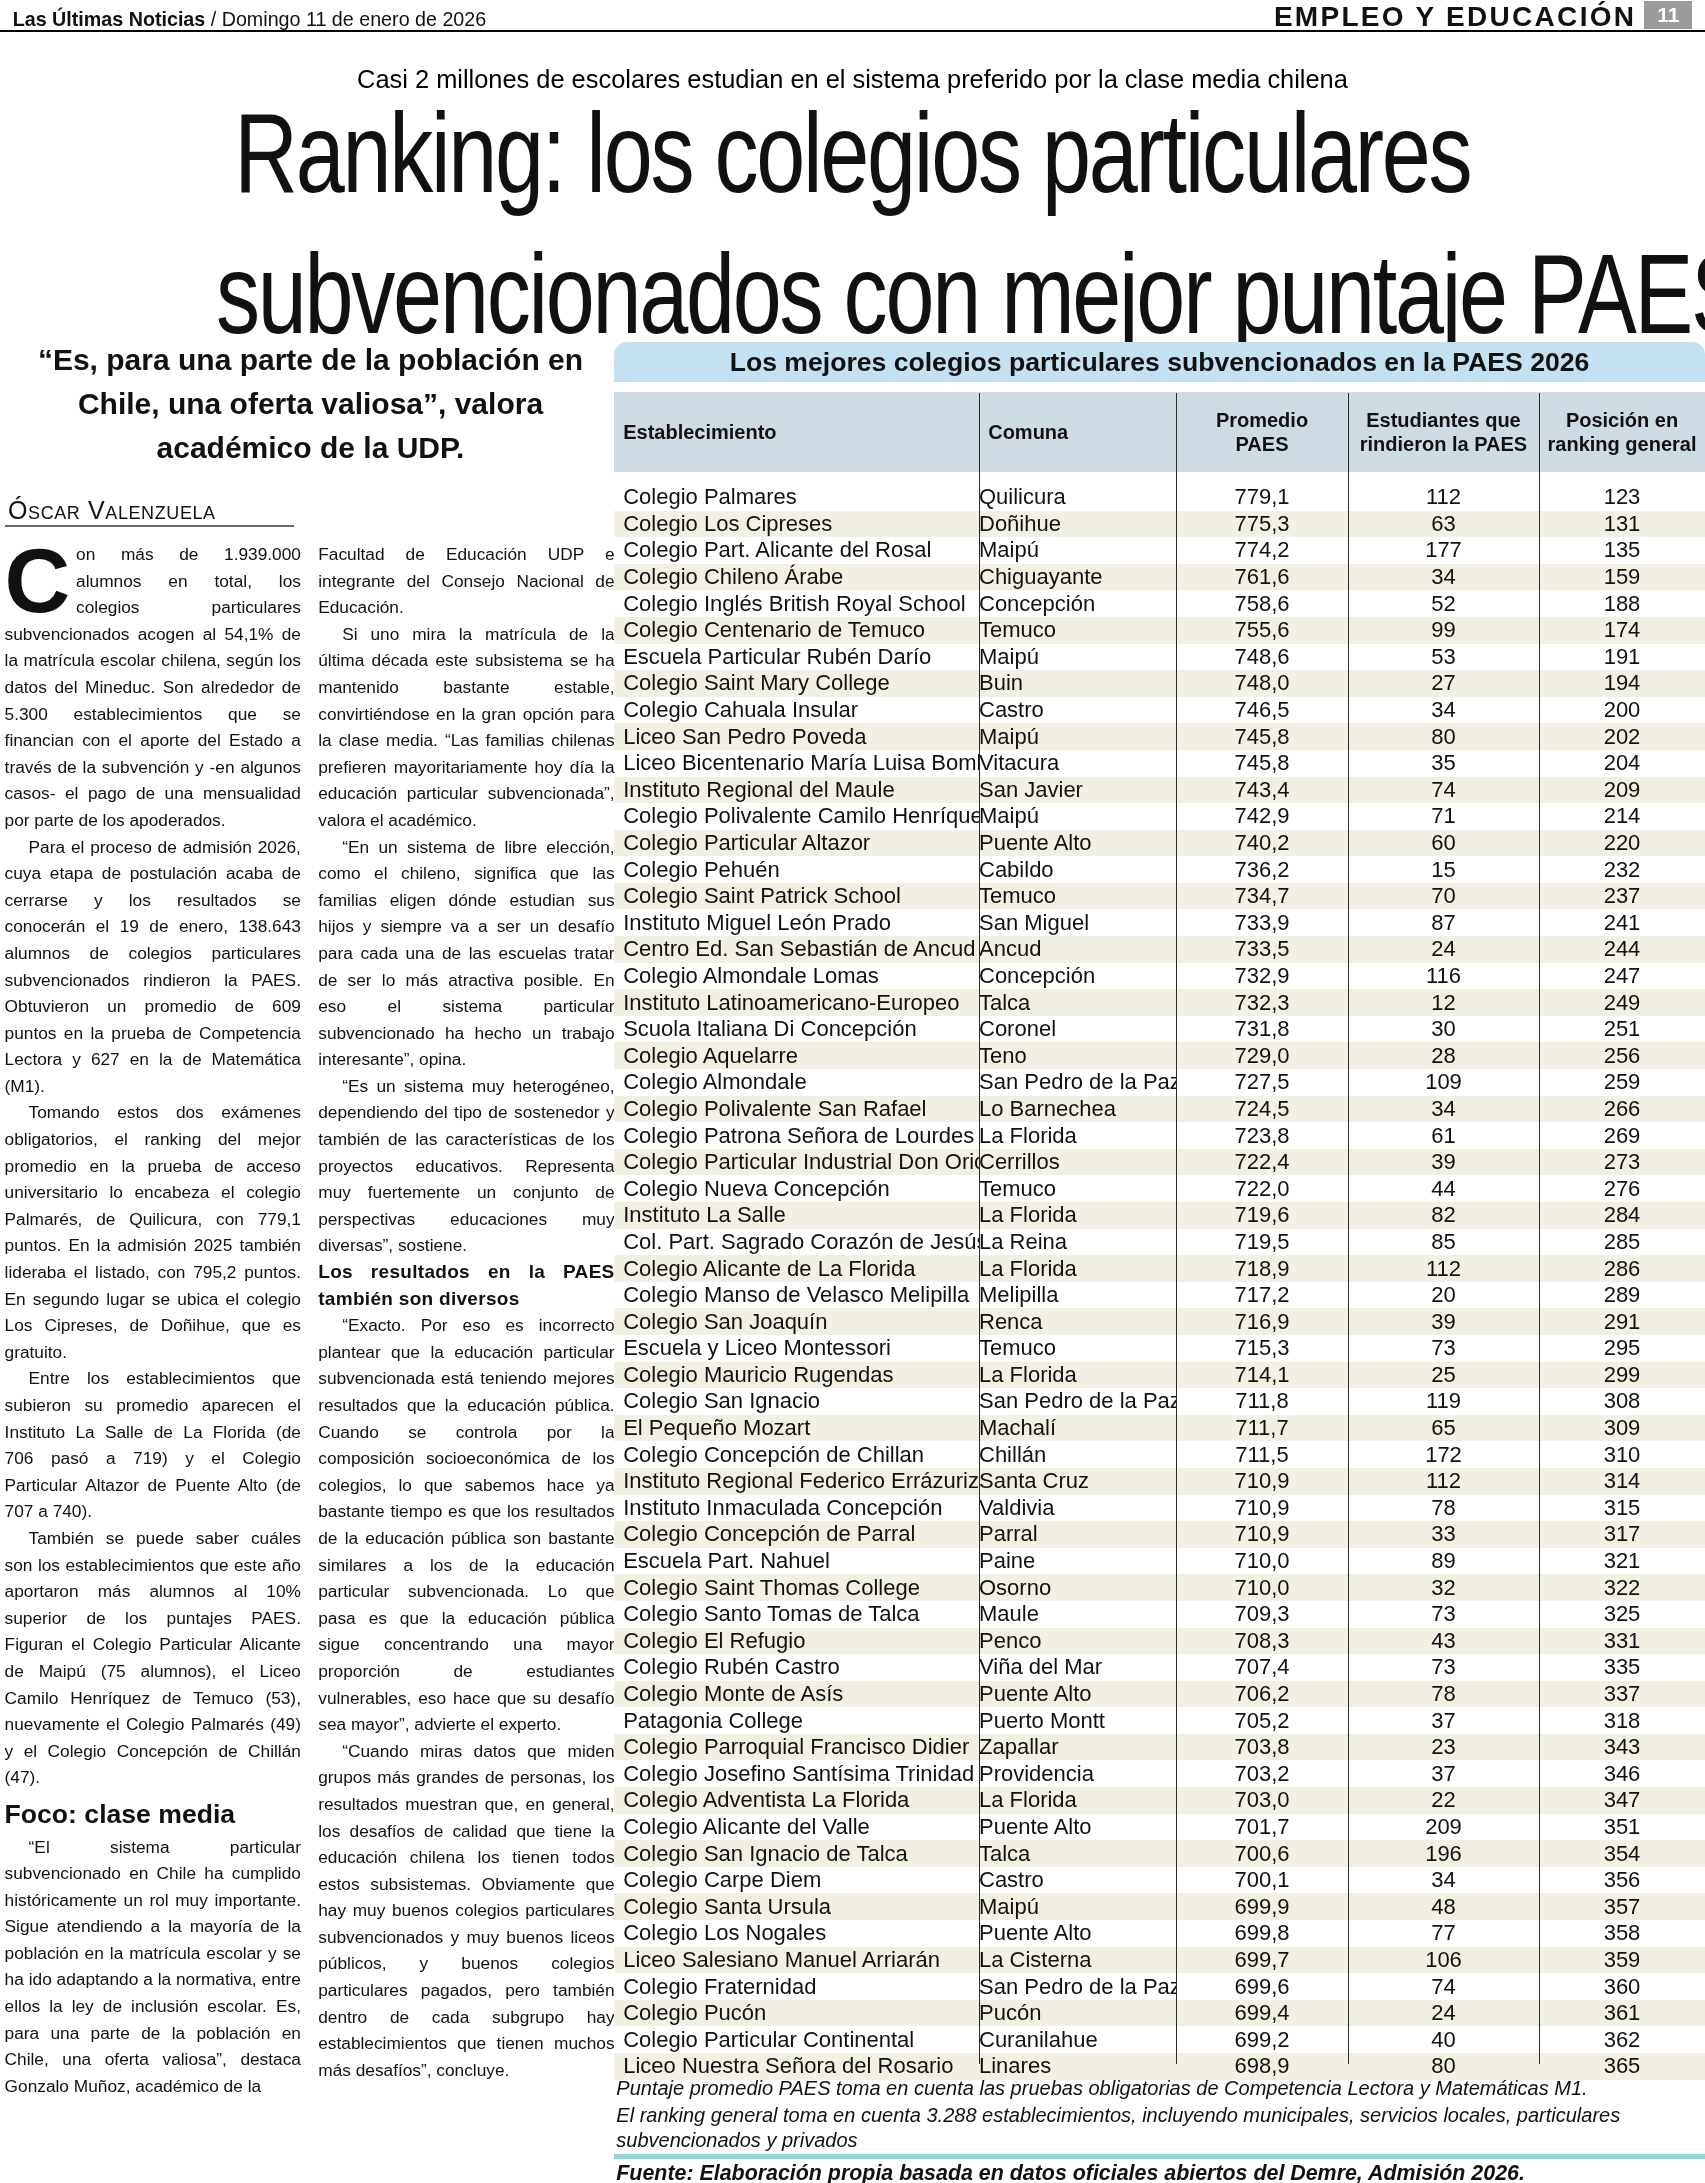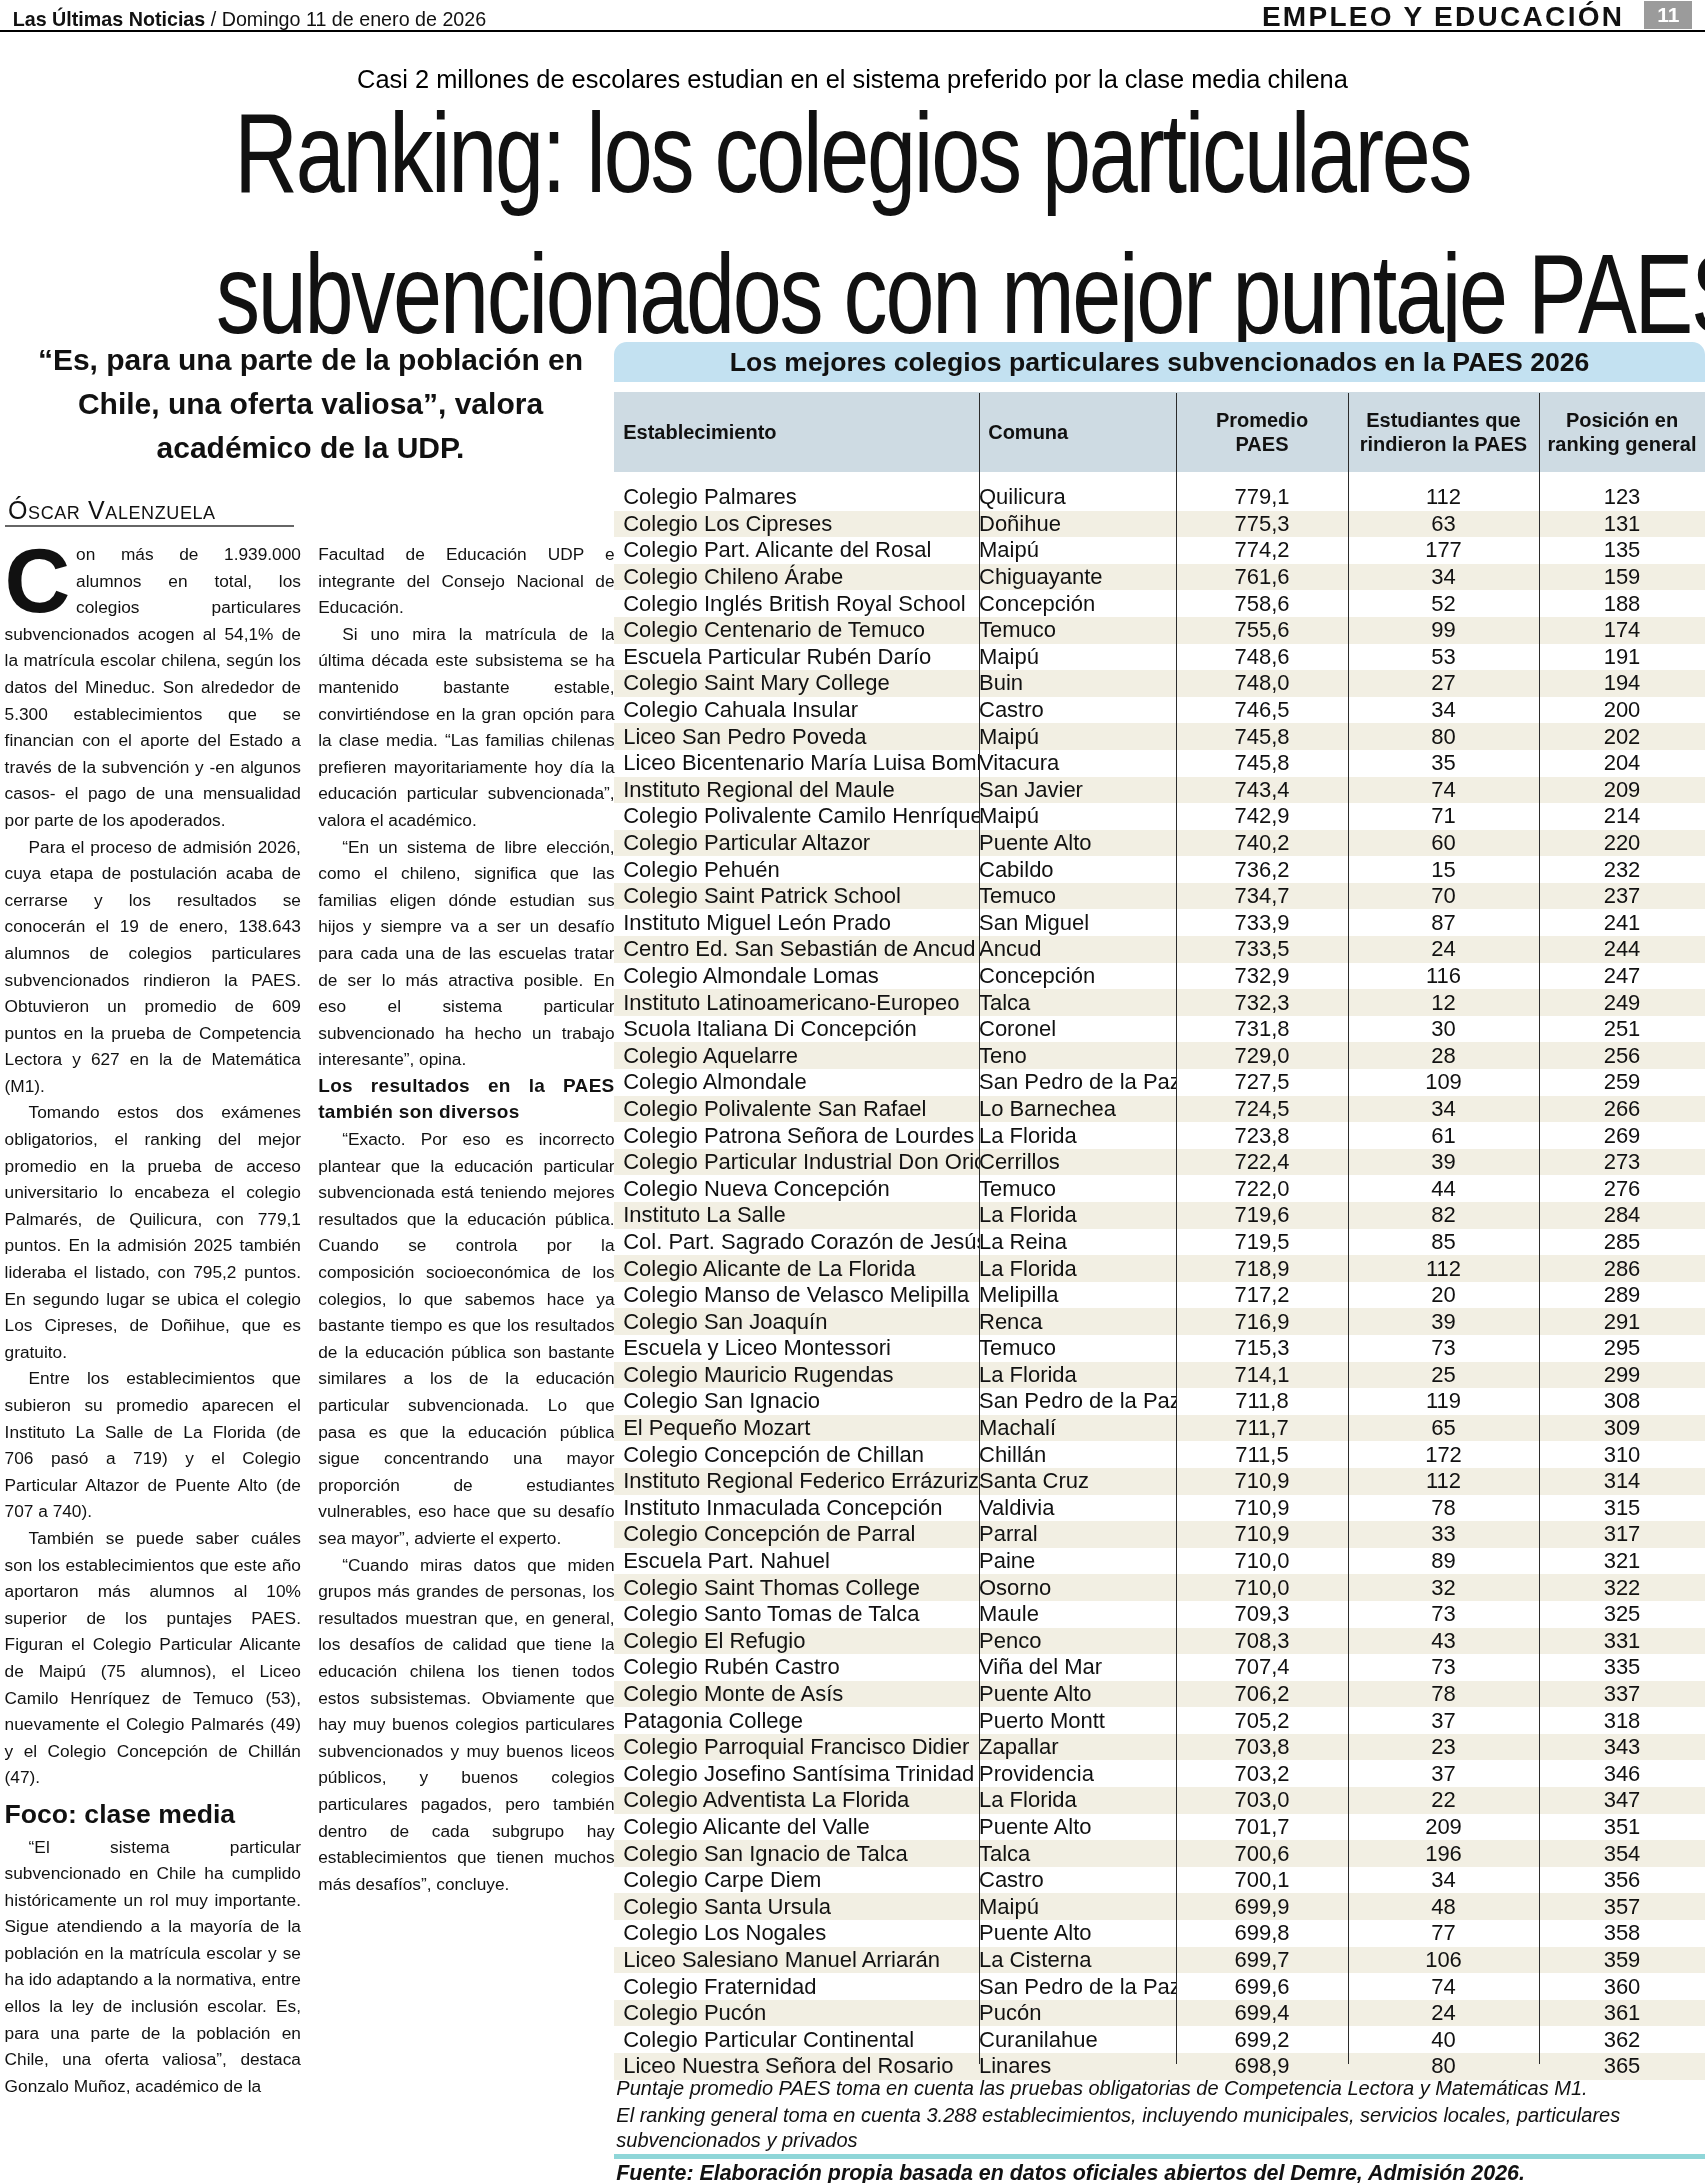--- a/index.html
+++ b/index.html
@@ -4,21 +4,21 @@
 <style>
   html,body{margin:0;padding:0;background:#e8e8e8;}
   .page{position:relative;width:1705px;height:2183px;background:#ffffff;
         font-family:"Liberation Sans",sans-serif;color:#111;overflow:hidden;}
 
   
   .masthead{position:absolute;top:0;left:12.7px;right:12.7px;height:35px;
             display:flex;justify-content:space-between;align-items:flex-start;}
   .mh-left{font-size:19.7px;padding-top:8px;white-space:nowrap;}
   .mh-left .paper{font-weight:bold;}
-  .mh-right{display:flex;align-items:flex-start;gap:20px;padding-top:1.2px;}
+  .mh-right{display:flex;align-items:flex-start;gap:8px;padding-top:1.2px;}
   .section-title{font-size:28px;font-weight:bold;letter-spacing:2.3px;white-space:nowrap;}
   .page-badge{display:inline-block;width:48px;height:28px;background:#9b9b9b;
               color:#fff;font-weight:bold;font-size:21px;line-height:28px;text-align:center;}
   .top-rule{position:absolute;top:30px;left:0;right:0;height:2.3px;background:#000;}
 
   
   .kicker{position:absolute;top:65px;left:0;right:0;text-align:center;
           font-size:25.4px;color:#000;}
   .headline{position:absolute;top:99px;left:0;right:0;text-align:center;font-weight:normal;}
   .headline .hl-line{display:block;white-space:nowrap;line-height:108px;}
@@ -108,20 +108,21 @@
         <p>Tomando estos dos exámenes obligatorios, el ranking del mejor promedio en la prueba de acceso universitario lo encabeza el colegio Palmarés, de Quilicura, con 779,1 puntos. En la admisión 2025 también lideraba el listado, con 795,2 puntos. En segundo lugar se ubica el colegio Los Cipreses, de Doñihue, que es gratuito.</p>
         <p>Entre los establecimientos que subieron su promedio aparecen el Instituto La Salle de La Florida (de 706 pasó a 719) y el Colegio Particular Altazor de Puente Alto (de 707 a 740).</p>
         <p>También se puede saber cuáles son los establecimientos que este año aportaron más alumnos al 10% superior de los puntajes PAES. Figuran el Colegio Particular Alicante de Maipú (75 alumnos), el Liceo Camilo Henríquez de Temuco (53), nuevamente el Colegio Palmarés (49) y el Colegio Concepción de Chillán (47).</p>
         <p class="subhead">Foco: clase media</p>
         <p>“El sistema particular subvencionado en Chile ha cumplido históricamente un rol muy importante. Sigue atendiendo a la mayoría de la población en la matrícula escolar y se ha ido adaptando a la normativa, entre ellos la ley de inclusión escolar. Es, para una parte de la población en Chile, una oferta valiosa”, destaca Gonzalo Muñoz, académico de la</p>
       </div>
     <div class="acol">
         <p class="noindent">Facultad de Educación UDP e integrante del Consejo Nacional de Educación.</p>
         <p>Si uno mira la matrícula de la última década este subsistema se ha mantenido bastante estable, convirtiéndose en la gran opción para la clase media. “Las familias chilenas prefieren mayoritariamente hoy día la educación particular subvencionada”, valora el académico.</p>
         <p>“En un sistema de libre elección, como el chileno, significa que las familias eligen dónde estudian sus hijos y siempre va a ser un desafío para cada una de las escuelas tratar de ser lo más atractiva posible. En eso el sistema particular subvencionado ha hecho un trabajo interesante”, opina.</p>
+        <p>“Es un sistema muy heterogéneo, dependiendo del tipo de sostenedor y también de las características de los proyectos educativos. Representa muy fuertemente un conjunto de perspectivas educaciones muy diversas”, sostiene.</p>
         <p class="subhead2">Los resultados en la PAES también son diversos</p>
         <p>“Exacto. Por eso es incorrecto plantear que la educación particular subvencionada está teniendo mejores resultados que la educación pública. Cuando se controla por la composición socioeconómica de los colegios, lo que sabemos hace ya bastante tiempo es que los resultados de la educación pública son bastante similares a los de la educación particular subvencionada. Lo que pasa es que la educación pública sigue concentrando una mayor proporción de estudiantes vulnerables, eso hace que su desafío sea mayor”, advierte el experto.</p>
         <p>“Cuando miras datos que miden grupos más grandes de personas, los resultados muestran que, en general, los desafíos de calidad que tiene la educación chilena los tienen todos estos subsistemas. Obviamente que hay muy buenos colegios particulares subvencionados y muy buenos liceos públicos, y buenos colegios particulares pagados, pero también dentro de cada subgrupo hay establecimientos que tienen muchos más desafíos”, concluye.</p>
       </div>
   </div>
 
   <aside class="panel">
     <div class="panel-title">Los mejores colegios particulares subvencionados en la PAES 2026</div>
     <div class="thead">
       <span class="th left">Establecimiento</span>

